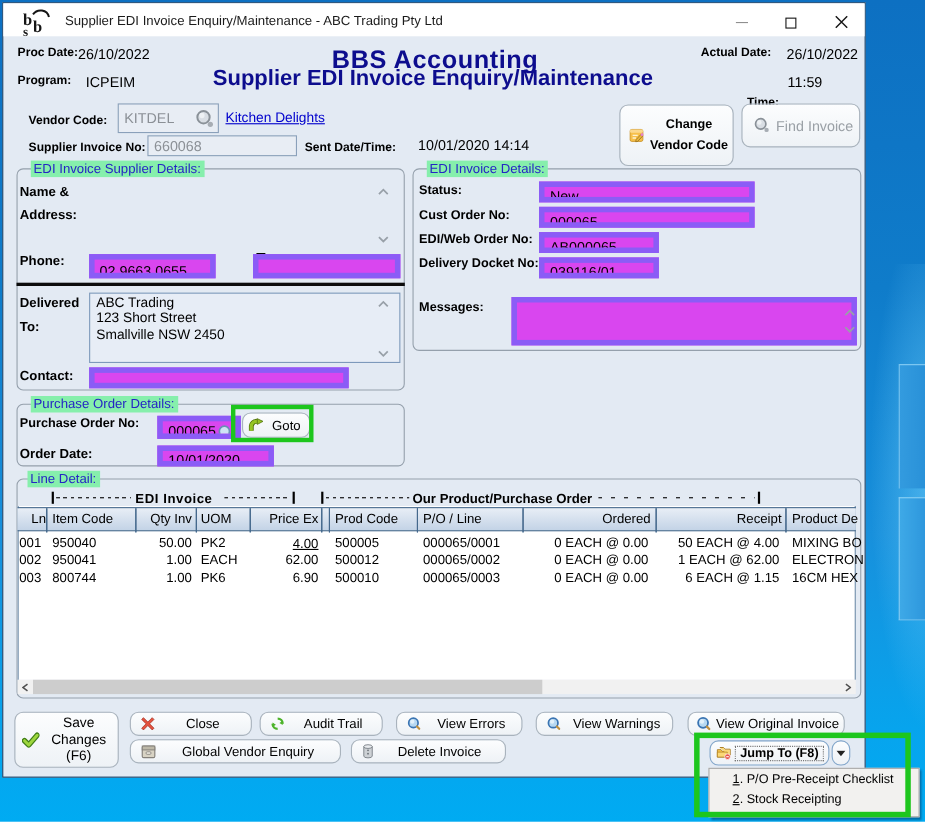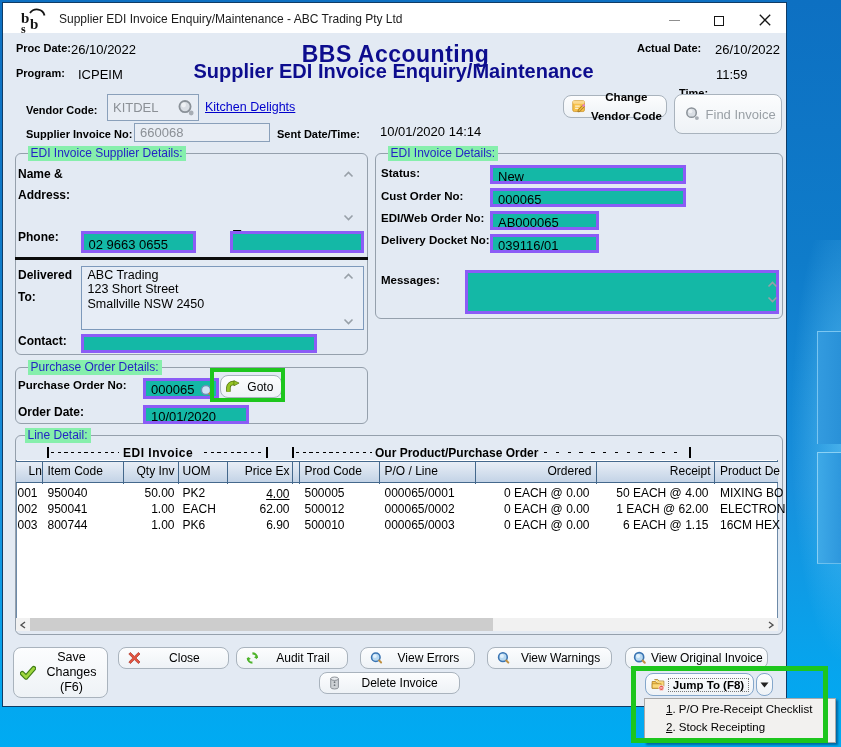--- a/index.html
+++ b/index.html
@@ -5,21 +5,21 @@
 * { margin:0; padding:0; box-sizing:border-box; }
 body { font-family:"Liberation Sans", sans-serif; }
 #root { position:relative; width:841px; height:747px; overflow:hidden;
   background:linear-gradient(180deg,#0d70c2 0%,#0f7cca 35%,#1890dc 65%,#06a5ee 90%,#00abf2 100%); }
 #win { position:absolute; left:2px; top:2px; width:785px; height:705px;
   background:#e3eaf3; border:1px solid #0f3c66; }
 #titlebar { position:absolute; left:0; top:0; width:100%; height:30px; background:#ffffff; }
 .abs { position:absolute; }
 .lbl { position:absolute; font-weight:bold; font-size:11px; color:#000; white-space:nowrap; }
 .val { position:absolute; font-size:13px; color:#000; white-space:nowrap; }
-.tb { position:absolute; background:#14b8a6; border:3px solid #8b5cf6; font-size:13px; color:#000;
+.tb { position:absolute; background:#d946ef; border:5px solid #8b5cf6; font-size:13px; color:#000;
   padding:1px 0 0 5px; white-space:nowrap; overflow:hidden; }
 .ta { position:absolute; background:#e7edf6; border:1px solid #7d99bb; font-size:12.5px; color:#000;
   line-height:14.4px; padding:1px 0 0 6px; overflow:hidden; }
 .tbdis { color:#8b9096; background:#e8edf4; border:1px solid #8aa0ba; }
 .grp { position:absolute; border:1px solid #95a0ac; border-radius:6px; }
 .legend { position:absolute; top:-8px; background:#86efac; color:#2525c4; font-size:12px;
   padding:0 3px; white-space:nowrap; line-height:15px; }
 .btn { position:absolute; background:linear-gradient(180deg,#fcfdfe,#eef2f6);
   border:1px solid #a9b3bd; border-radius:8px; font-size:12px; color:#000;
   display:flex; align-items:center; white-space:nowrap; }
@@ -73,21 +73,21 @@
         <circle cx="6.6" cy="6" r="2.4" fill="#eef1f4"></circle>
         <circle cx="14.2" cy="14" r="2.4" fill="#a7adb4"></circle>
       </svg>
     </div>
     <div class="val" style="left:202px;top:97px;font-size:12.5px;color:#0000cc;text-decoration:underline;">Kitchen Delights</div>
     <div class="lbl" style="left:23px;top:125px;">Supplier Invoice No:</div>
     <div class="tb tbdis" style="left:131px;top:120px;width:136px;height:19px;">660068</div>
     <div class="lbl" style="left:274px;top:125px;">Sent Date/Time:</div>
     <div class="val" style="left:377px;top:121px;">10/01/2020 14:14</div>
 
-    <div class="btn" style="left:560px;top:92px;width:104px;height:23px;">
+    <div class="btn" style="left:560px;top:92px;width:104px;height:56px;">
       <svg style="margin-left:8px;" width="19" height="19" viewBox="0 0 19 19">
         <rect x="1" y="2" width="15" height="14" rx="2" fill="#f7c04a" stroke="#c8922a" stroke-width="1"></rect>
         <rect x="1" y="2" width="15" height="4" rx="1.5" fill="#fbd98f"></rect>
         <path d="M4,9 h6 M4,12 h4" stroke="#fdf2d0" stroke-width="1.6"></path>
         <path d="M8,14 L14,7.5 L16,9.5 L10,16 L7.6,16.4 Z" fill="#e8b53c" stroke="#8a6317" stroke-width="0.8"></path>
         <circle cx="15" cy="8.2" r="1.6" fill="#e87fd0"></circle>
       </svg>
       <span class="btxt" style="line-height:19px;font-weight:bold;font-size:11.5px;">Change<br>Vendor Code</span>
     </div>
     <div class="btn" style="left:671px;top:91px;width:108px;height:40px;color:#9aa0a6;">
@@ -296,20 +296,28 @@
       <span class="btxt">View Warnings</span>
     </div>
     <div class="btn" style="left:622px;top:644px;width:143px;height:22px;">
       <svg style="margin-left:7px;" width="16" height="16" viewBox="0 0 16 16">
         <circle cx="7.2" cy="7" r="5.3" fill="#b8d9f2" stroke="#3a74b2" stroke-width="1.9"></circle>
         <circle cx="6" cy="5.6" r="2.4" fill="#e2f1fb"></circle>
         <path d="M11.3,11 L13.8,13.6" stroke="#c09040" stroke-width="2.4" stroke-linecap="round"></path>
       </svg>
       <span class="btxt">View Original Invoice</span>
     </div>
+    <div class="btn" style="left:115px;top:669px;width:192px;height:22px;">
+      <svg style="margin-left:9px;" width="16" height="15" viewBox="0 0 16 15">
+        <rect x="1.5" y="1.5" width="13" height="12" rx="1.5" fill="#d8d3c4" stroke="#84807a" stroke-width="1.2"></rect>
+        <rect x="1.5" y="1.5" width="13" height="4" fill="#bdb8a8" stroke="#84807a" stroke-width="1"></rect>
+        <rect x="5.5" y="7.5" width="5" height="2.5" rx="1" fill="#f4f1e8" stroke="#84807a" stroke-width="0.9"></rect>
+      </svg>
+      <span class="btxt">Global Vendor Enquiry</span>
+    </div>
     <div class="btn" style="left:316px;top:669px;width:141px;height:22px;">
       <svg style="margin-left:9px;" width="13" height="16" viewBox="0 0 13 16">
         <path d="M2,3 L11,3 L11,13 A4.5,2 0 0,1 2,13 Z" fill="#cdd1d5" stroke="#7d838a" stroke-width="1"></path>
         <ellipse cx="6.5" cy="3" rx="4.5" ry="2" fill="#e8ebee" stroke="#7d838a" stroke-width="1"></ellipse>
         <circle cx="6.5" cy="7" r="1" fill="#6e747a"></circle>
         <circle cx="6.5" cy="10.5" r="1" fill="#6e747a"></circle>
       </svg>
       <span class="btxt">Delete Invoice</span>
     </div>
     <div class="btn" style="left:642px;top:670px;width:109px;height:23px;border-color:#84a7cb;">

